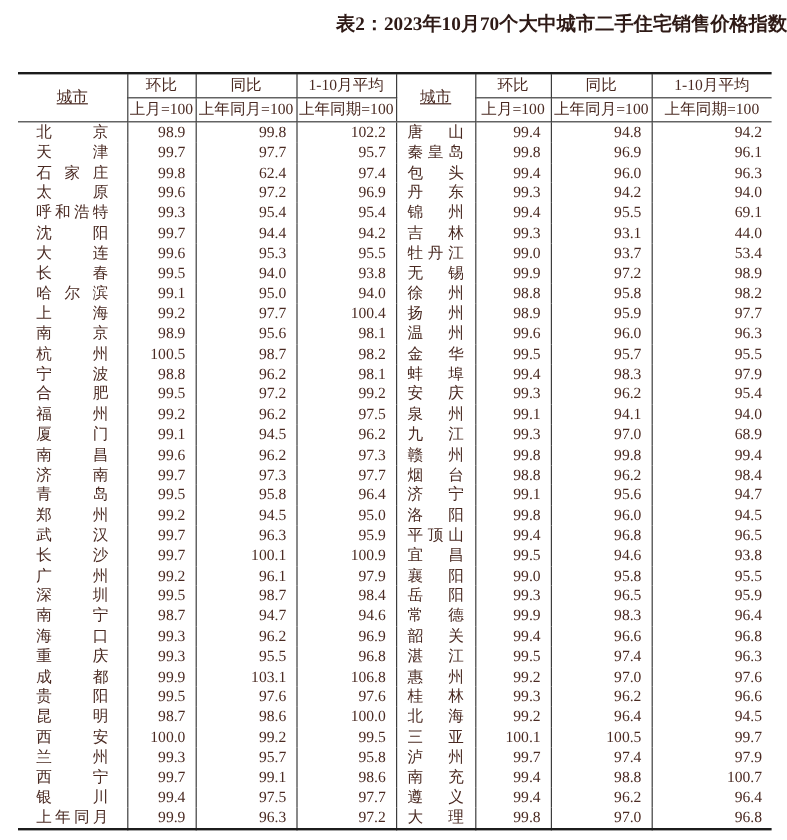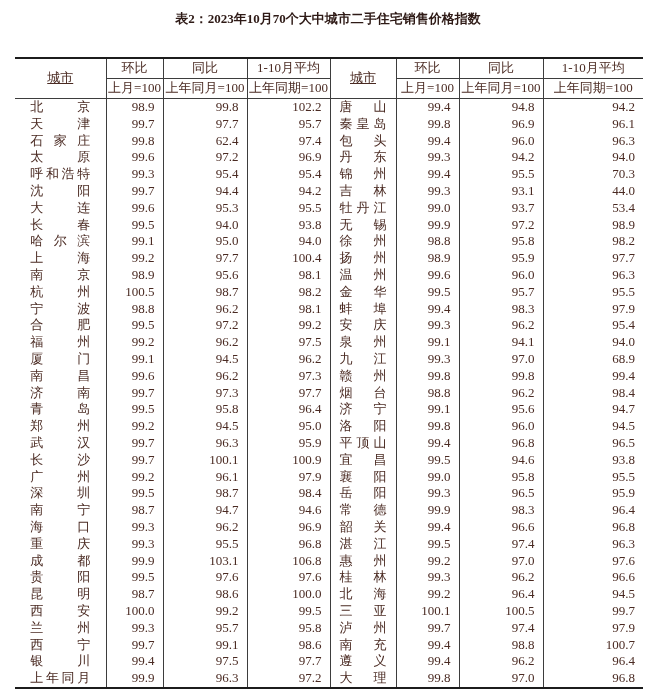--- a/index.html
+++ b/index.html
@@ -8,22 +8,22 @@
     --thin:#3d3d3d;
     --thick:#1c1c1c;
     --bg:#ffffff;
   }
   html,body{margin:0;padding:0;}
   body{
     width:656px;height:700px;background:var(--bg);
     font-family:"Liberation Serif","DejaVu Serif",serif;
   }
   .page-title{
-    margin:10px 0 0 0;text-align:center;
-    font-size:13px;font-weight:bold;color:var(--title-color);
+    margin:10px 0 0 0;text-align:right;
+    font-size:16px;font-weight:bold;color:var(--title-color);
   }
   table.idx{
     border-collapse:collapse;table-layout:fixed;width:628px;
     margin:29px 0 0 15px;
     border-top:2px solid var(--thick);
     border-bottom:2px solid var(--thick);
     color:var(--text-color);
   }
   th,td{
     padding:0;font-size:13px;font-weight:normal;
@@ -143,21 +143,21 @@
             <span class="city-inner w-left">呼和浩特</span>
           </td>
           <td class="num colsep">99.3</td>
           <td class="num colsep">95.4</td>
           <td class="num colsep">95.4</td>
           <td class="city colsep">
             <span class="city-inner w-right">锦州</span>
           </td>
           <td class="num colsep">99.4</td>
           <td class="num colsep">95.5</td>
-          <td class="num">70.3</td>
+          <td class="num">69.1</td>
         </tr>
         <tr>
           <td class="city colsep">
             <span class="city-inner w-left">沈阳</span>
           </td>
           <td class="num colsep">99.7</td>
           <td class="num colsep">94.4</td>
           <td class="num colsep">94.2</td>
           <td class="city colsep">
             <span class="city-inner w-right">吉林</span>

